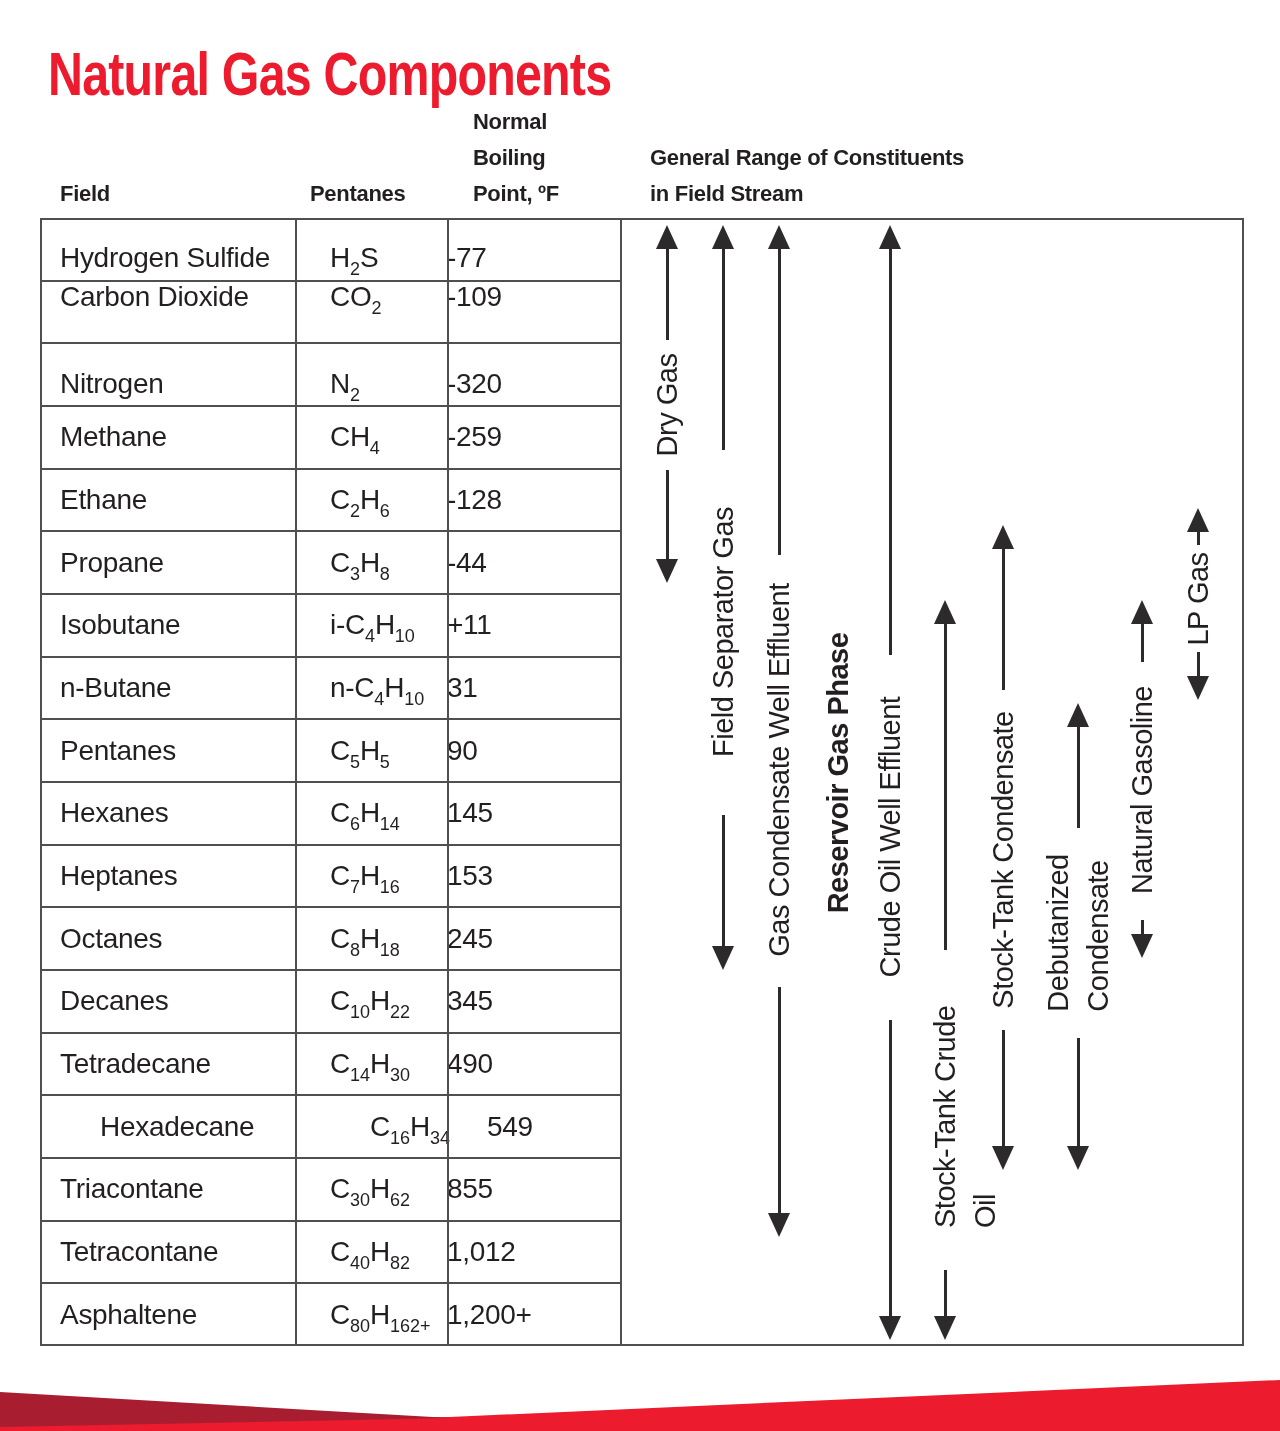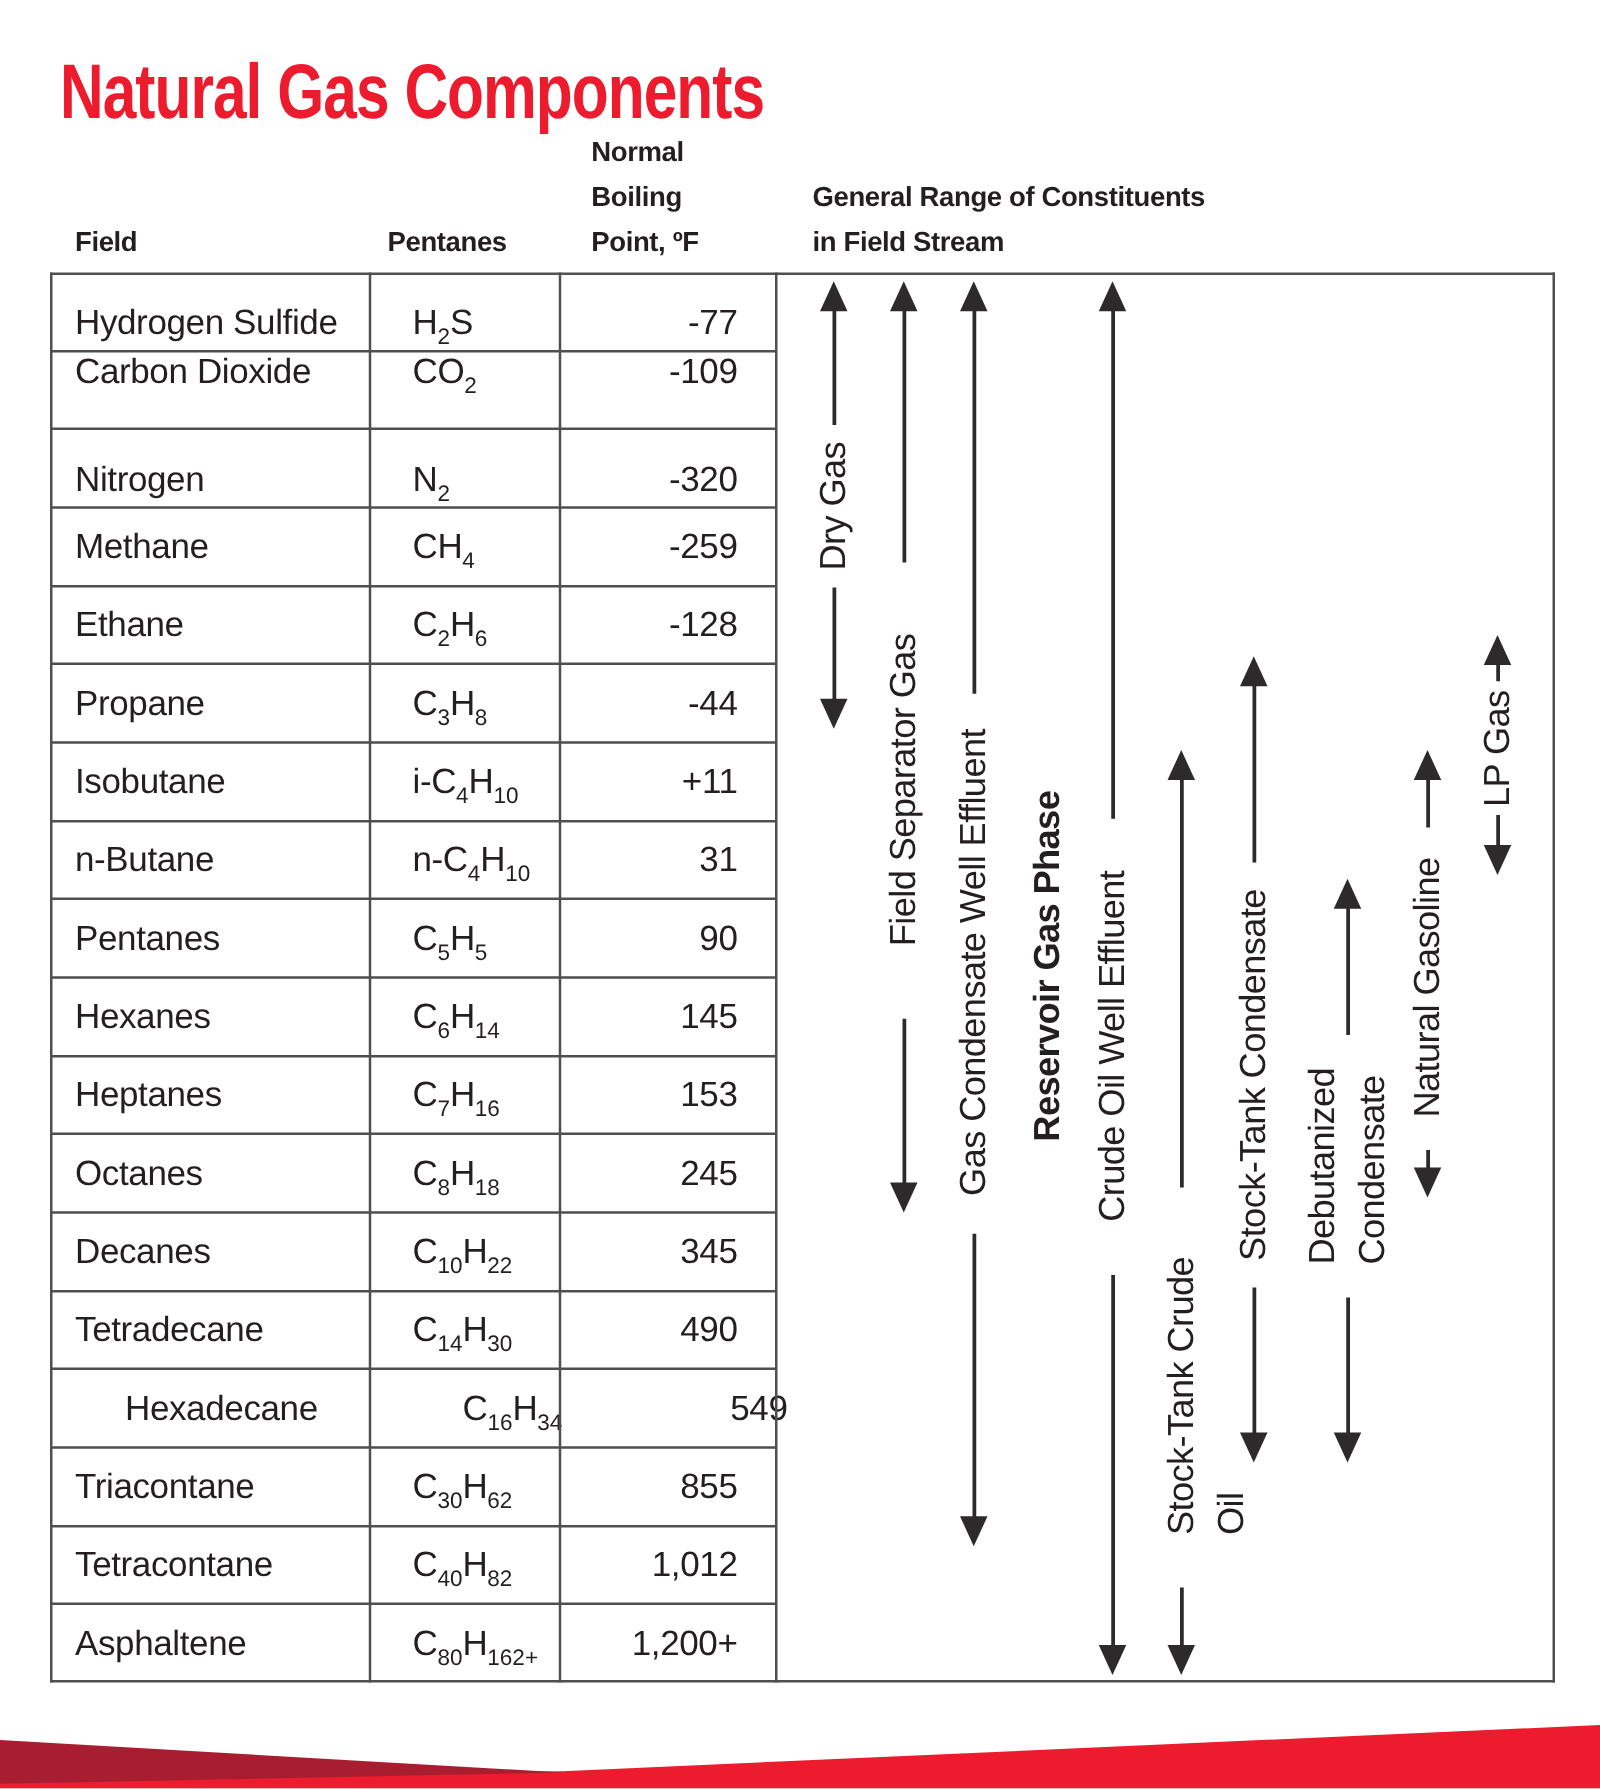--- a/index.html
+++ b/index.html
@@ -13,21 +13,21 @@
   #hdr-formula{left:310px;top:176px}
   #hdr-boiling{left:473px;top:104px}
   #hdr-chart{left:650px;top:140px}
   .tbox{position:absolute;left:40px;top:218px;width:1204px;height:1128px}
   .gline{position:absolute;background:#4f4f51}
   .trow{position:absolute;left:0;width:580px}
   .cell{position:absolute;top:50%;transform:translateY(-50%);font-size:28px;letter-spacing:-0.3px;
         white-space:nowrap}
   .cname{left:20px}
   .cform{left:290px}
-  .cbp{left:407px;width:143px;text-align:right}
+  .cbp{left:407px;width:143px;text-align:left}
   .sub{font-size:18px;position:relative;bottom:-8px;letter-spacing:0}
   .aline{position:absolute;width:3px;background:#2d2a2b}
   .tri{position:absolute;width:0;height:0;border-left:11px solid transparent;border-right:11px solid transparent}
   .tri.up{border-bottom:24px solid #2d2a2b}
   .tri.down{border-top:24px solid #2d2a2b}
   .vlabel{position:absolute;writing-mode:vertical-rl;transform:translateY(-50%) rotate(180deg);
           white-space:pre-line;font-size:29px;line-height:40px;letter-spacing:-0.5px}
   .vlabel.bold{font-weight:bold}
   .footer-svg{position:absolute;left:0;top:1360px;width:1280px;height:71px}
 </style>

